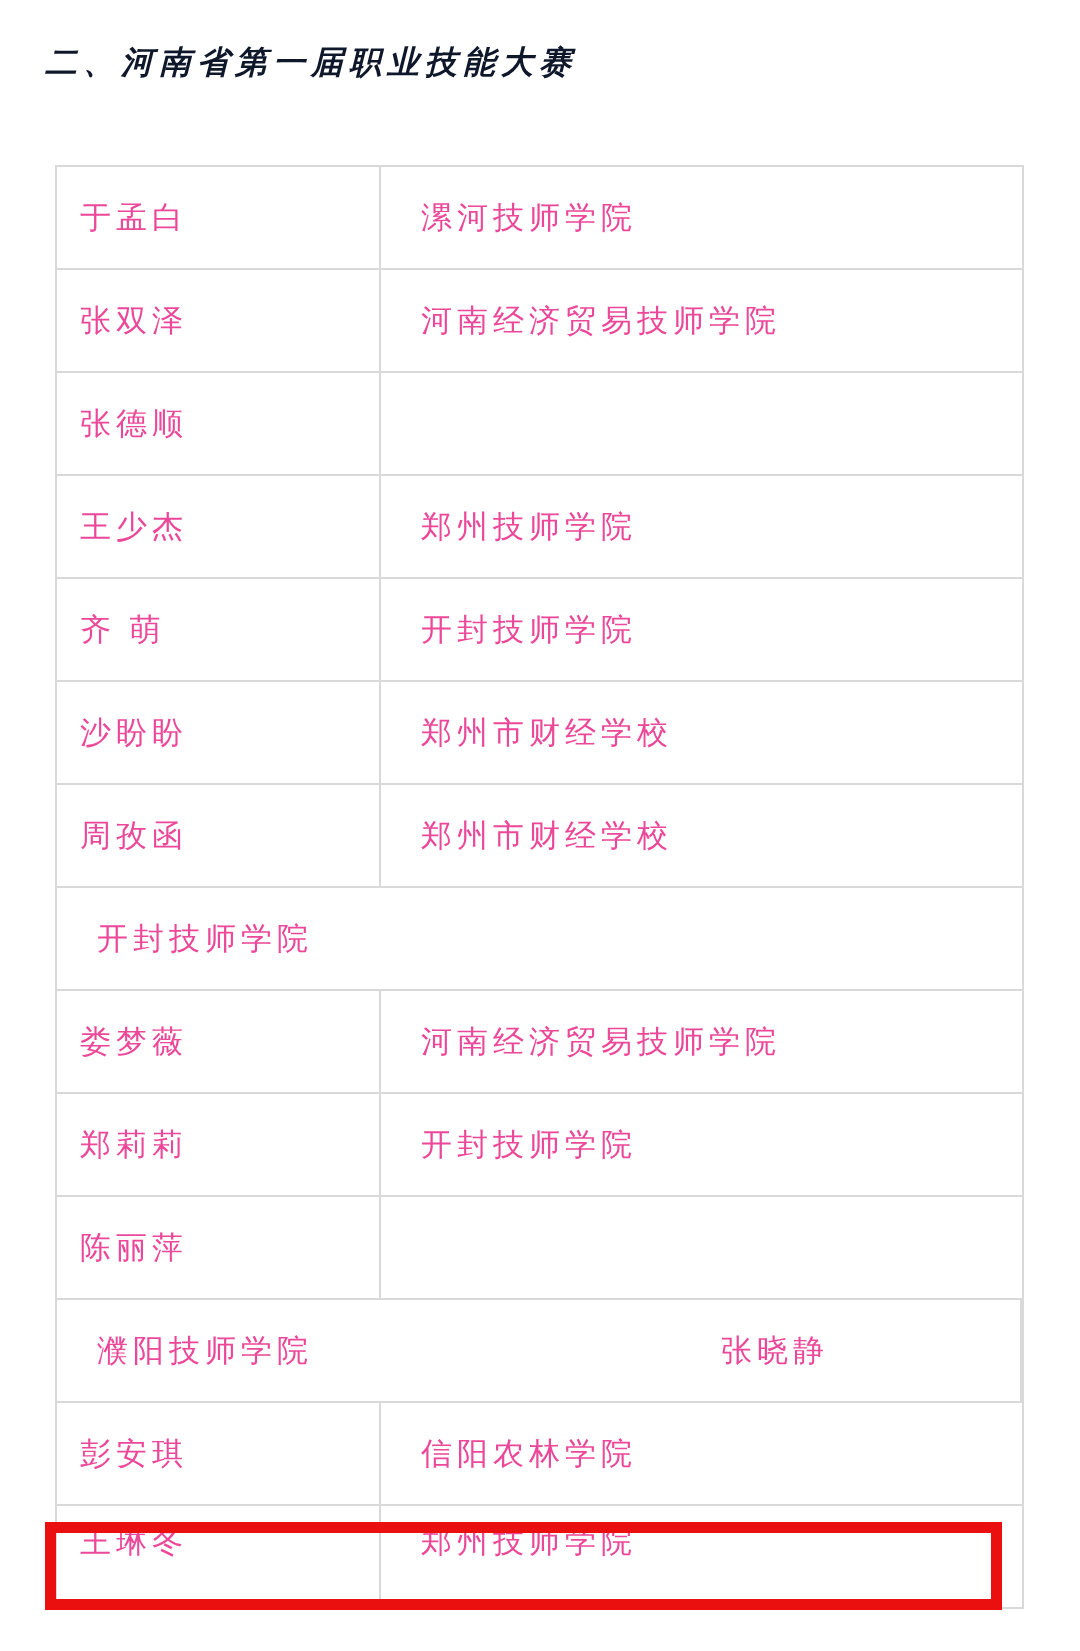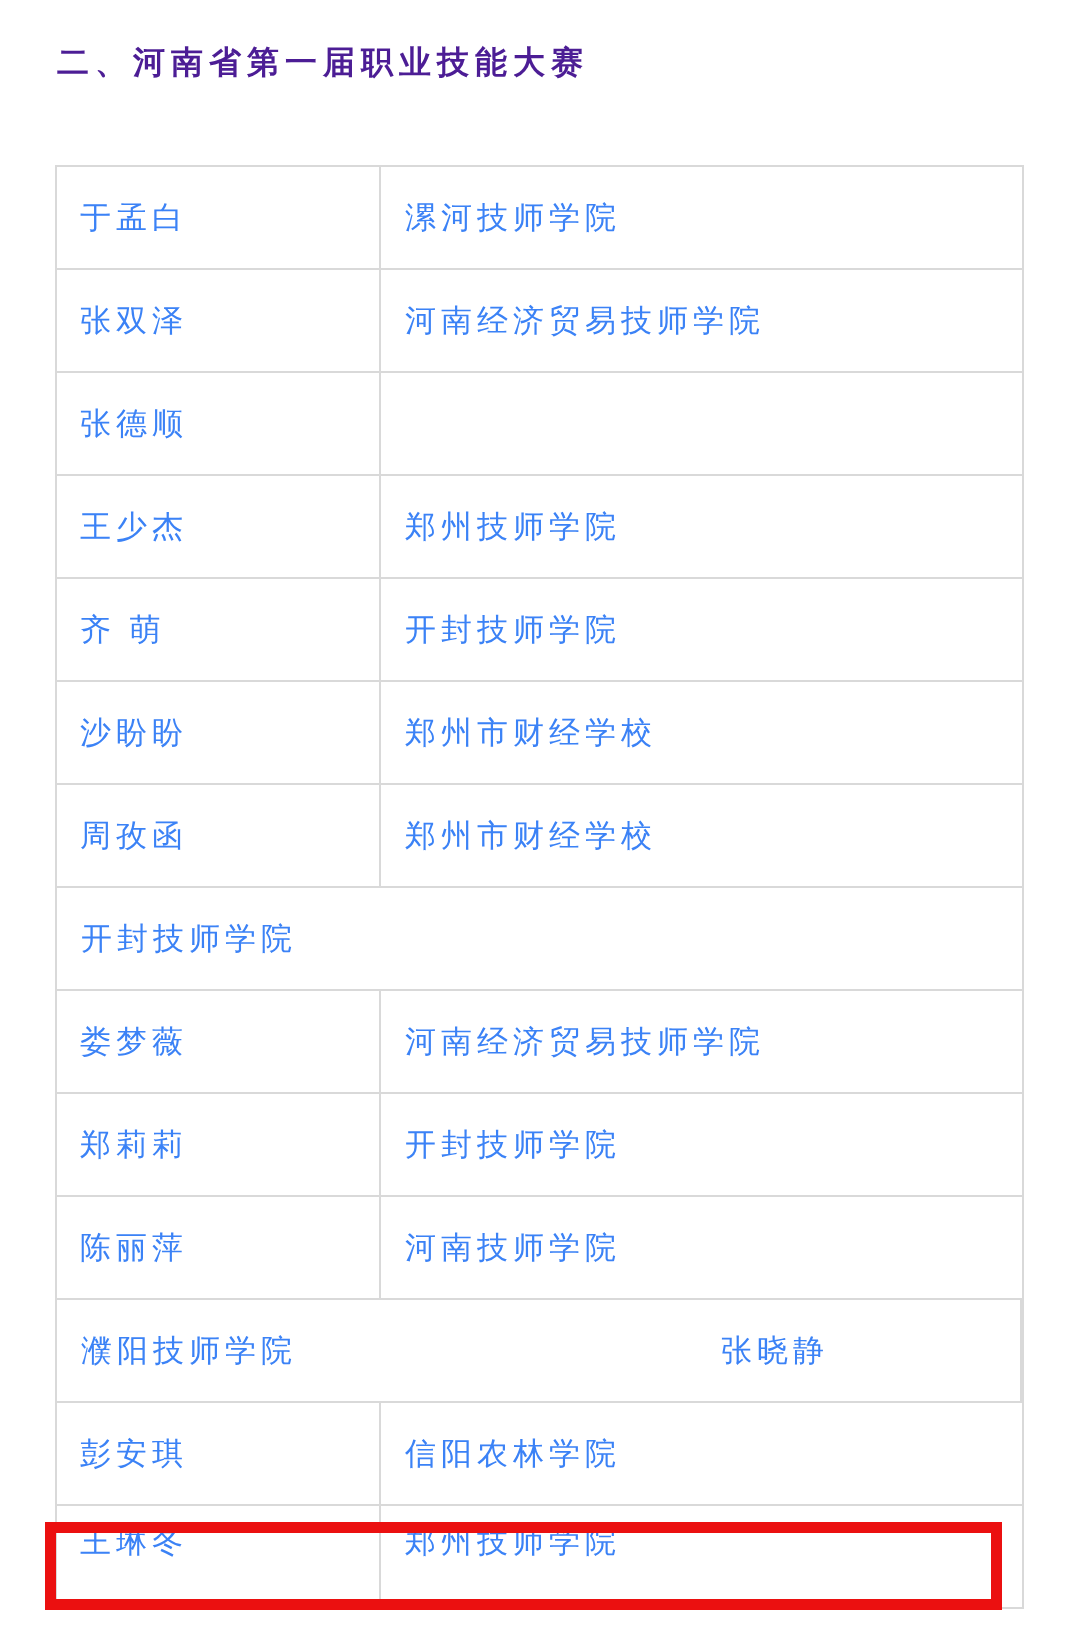--- a/index.html
+++ b/index.html
@@ -9,28 +9,29 @@
   }
   body {
     width: 1080px;
     height: 1651px;
     position: relative;
     overflow: hidden;
     font-family: "Liberation Sans", "DejaVu Sans", sans-serif;
   }
   .page-title {
     position: absolute;
-    left: 57px;
+    left: 45px;
     top: 42px;
     font-size: 32px;
     line-height: 40px;
     font-weight: 700;
     letter-spacing: 6px;
-    color: #4c1d95;
+    color: #0f172a;
     white-space: nowrap;
+    font-style: italic;
   }
   .results-table {
     position: absolute;
     left: 55px;
     top: 165px;
     width: 969px;
     border: 2px solid #d9d9d9;
     box-sizing: border-box;
     background: #ffffff;
   }
@@ -40,33 +41,33 @@
     border-bottom: 2px solid #d9d9d9;
   }
   .row:last-child {
     border-bottom: none;
   }
   .cell {
     display: flex;
     align-items: center;
     font-size: 31px;
     letter-spacing: 5px;
-    color: #3b82f6;
+    color: #ec4899;
     white-space: nowrap;
     overflow: hidden;
     box-sizing: border-box;
   }
   .cell--name {
     width: 324px;
     border-right: 2px solid #d9d9d9;
     padding-left: 23px;
   }
   .cell--inst {
     flex: 1;
-    padding-left: 24px;
+    padding-left: 40px;
   }
   .row--partial {
     height: 101px;
   }
   .row--partial .cell {
     align-items: flex-start;
     padding-top: 15px;
   }
   .highlight-box {
     position: absolute;
@@ -119,21 +120,20 @@
   <div class="row">
     <div class="cell cell--name">娄梦薇</div>
     <div class="cell cell--inst">河南经济贸易技师学院</div>
   </div>
   <div class="row">
     <div class="cell cell--name">郑莉莉</div>
     <div class="cell cell--inst">开封技师学院</div>
   </div>
   <div class="row">
     <div class="cell cell--name">陈丽萍</div>
-    <div class="cell cell--inst">河南技师学院</div>
   </div>
   <div class="row">
     <div class="cell cell--inst">濮阳技师学院</div>
     <div class="cell cell--name">张晓静</div>
   </div>
   <div class="row">
     <div class="cell cell--name">彭安琪</div>
     <div class="cell cell--inst">信阳农林学院</div>
   </div>
   <div class="row row--partial">

